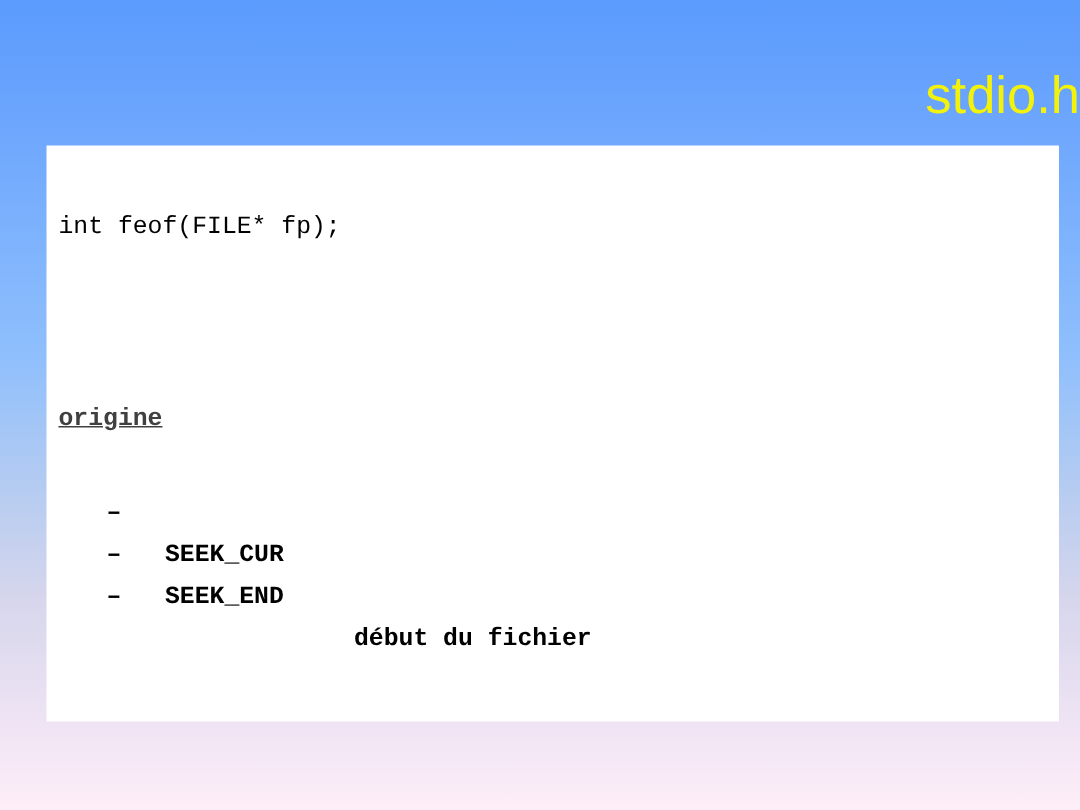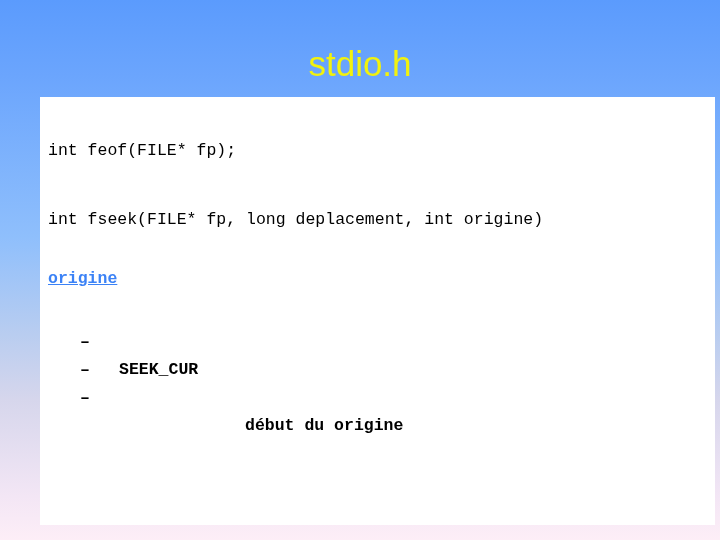--- a/index.html
+++ b/index.html
@@ -27,35 +27,35 @@
       #f3e6f5 92%,
       #fdeef7 100%);
     overflow: hidden;
   }
 
   #slide-title {
     position: absolute;
     left: 0;
     top: 44px;
     width: 720px;
-    text-align: center;
+    text-align: right;
     font-family: "Liberation Sans", sans-serif;
     font-size: 35px;
     line-height: 40px;
     color: #f2f20d;
     letter-spacing: 0px;
     white-space: pre;
   }
 
   #content-panel {
     position: absolute;
-    left: 40px;
+    left: 31px;
     top: 97px;
     width: 675px;
-    height: 428px;
+    height: 384px;
     background: #ffffff;
   }
 
   .code-line {
     position: absolute;
     left: 8px;
     font-family: "Liberation Mono", "DejaVu Sans Mono", monospace;
     font-size: 16.5px;
     line-height: 20px;
     color: #000000;
@@ -66,21 +66,21 @@
   #code-line-1 { top: 44px; }
   #code-line-2 { top: 113px; }
 
   #origine-heading {
     position: absolute;
     left: 8px;
     top: 172px;
     font-family: "Liberation Mono", "DejaVu Sans Mono", monospace;
     font-size: 16.5px;
     line-height: 20px;
-    color: #3b82f6;
+    color: #404040;
     font-weight: bold;
     text-decoration: underline;
     white-space: pre;
   }
 
   #origine-list {
     position: absolute;
     left: 0;
     top: 203px;
     width: 675px;
@@ -118,35 +118,35 @@
 <body>
 
 <div id="slide">
 
   <div id="slide-title">stdio.h</div>
 
   <div id="content-panel">
 
     <div class="code-line" id="code-line-1">int feof(FILE* fp);</div>
 
-    <div class="code-line" id="code-line-2">int fseek(FILE* fp, long deplacement, int origine)</div>
 
     <div id="origine-heading">origine</div>
 
     <div id="origine-list">
 
       <div class="origine-row">
         <span class="row-bullet">–</span>
         <span class="row-code">SEEK_CUR</span>
       </div>
 
       <div class="origine-row">
         <span class="row-bullet">–</span>
+        <span class="row-code">SEEK_END</span>
       </div>
 
       <div class="origine-row">
         <span class="row-bullet">–</span>
-        <span class="row-desc">début du origine</span>
+        <span class="row-desc">début du fichier</span>
       </div>
 
     </div>
   </div>
 </div>
 
 </body></html>

